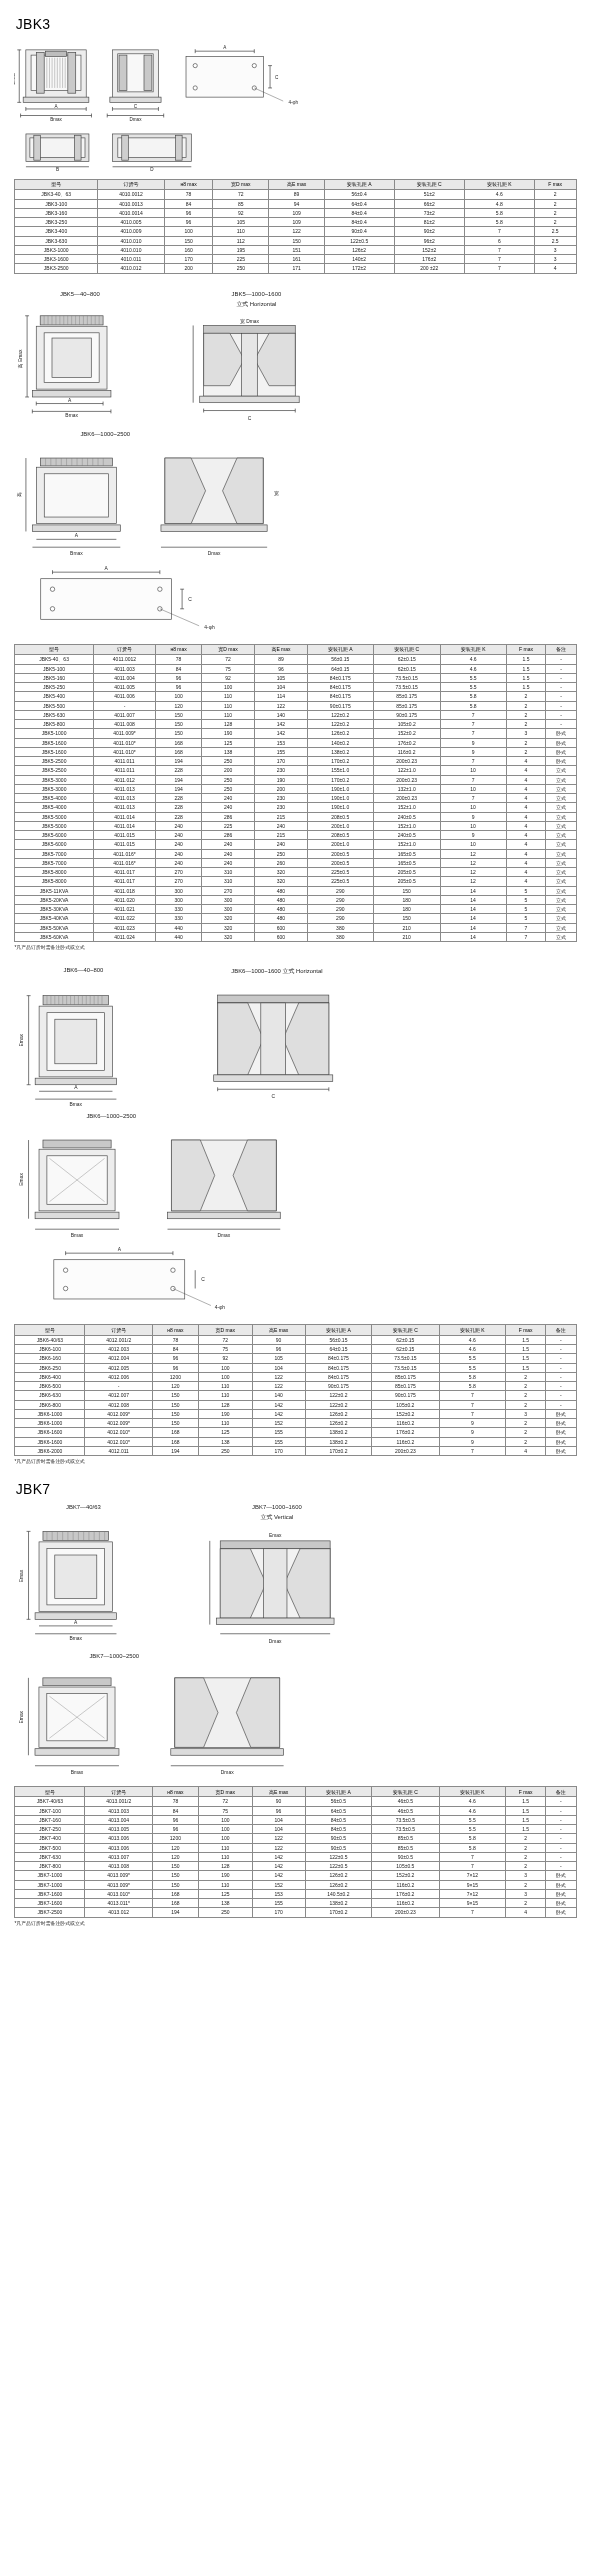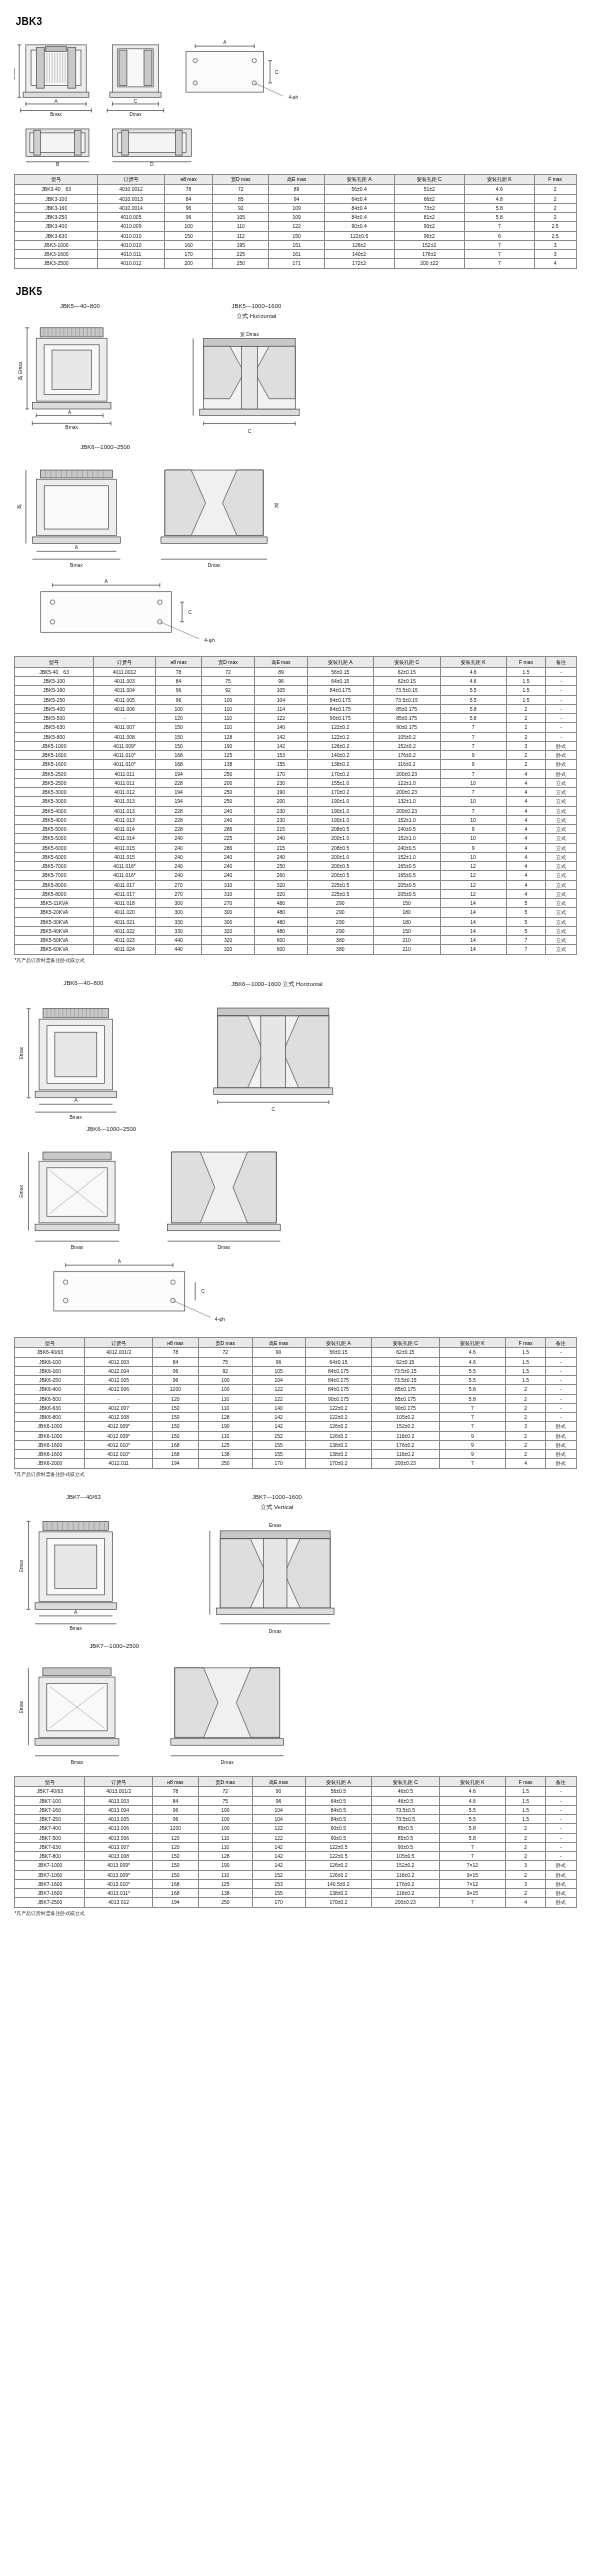--- a/index.html
+++ b/index.html
@@ -6,22 +6,22 @@
   body {
     margin: 0;
     width: 591px;
     background: #ffffff;
     font-family: "Liberation Sans", sans-serif;
     color: #1a1a1a;
   }
   .page { width: 591px; padding: 11.8px 14.4px 19.7px 14.4px; }
   .section { margin-bottom: 17px; }
   .section-title {
-    font-size: 10px;
-    font-weight: bold;
+    font-size: 14px;
+    font-weight: normal;
     color: #000;
     margin: 3.9px 0 6.6px 1.3px;
     letter-spacing: 0.3px;
   }
   .fig-area {
     position: relative;
     width: 100%;
     background: #ffffff;
     margin-bottom: 6.6px;
   }
@@ -267,21 +267,20 @@
             <td>172±2</td>
             <td>200 ±22</td>
             <td>7</td>
             <td>4</td>
           </tr>
         </tbody>
     </table>
   </div>
 
   <div class="section">
-    <div class="section-title">JBK5</div>
 
     <div class="fig-area">
       <div style="display:flex; gap:39px; align-items:flex-start;">
         <div>
           <div class="cap-top">JBK5—40~800</div>
           <svg width="131" height="118" viewBox="0 0 200 180">
             <g stroke="#444" fill="none" stroke-width="1">
               <rect x="40" y="24" width="96" height="14" fill="#c8c8c8"></rect>
               <g stroke="#777" stroke-width="0.6">
                 <line x1="46" y1="24" x2="46" y2="38"></line>
@@ -1075,20 +1074,21 @@
             <td>7</td>
             <td>4</td>
             <td>卧式</td>
           </tr>
         </tbody>
     </table>
     <div class="tbl-note">*凡产品订货时需备注卧式或立式</div>
   </div>
 
   <div class="section">
+    <div class="section-title">JBK7</div>
 
     <div class="fig-area">
       <div style="display:flex; gap:46px; align-items:flex-start;">
         <div>
           <div class="cap-top">JBK7—40/63</div>
           <svg width="138" height="128" viewBox="0 0 210 195">
             <g stroke="#444" fill="none" stroke-width="1">
               <rect x="44" y="28" width="100" height="14" fill="#c8c8c8"></rect>
               <g stroke="#777" stroke-width="0.6">
                 <line x1="50" y1="28" x2="50" y2="42"></line>

